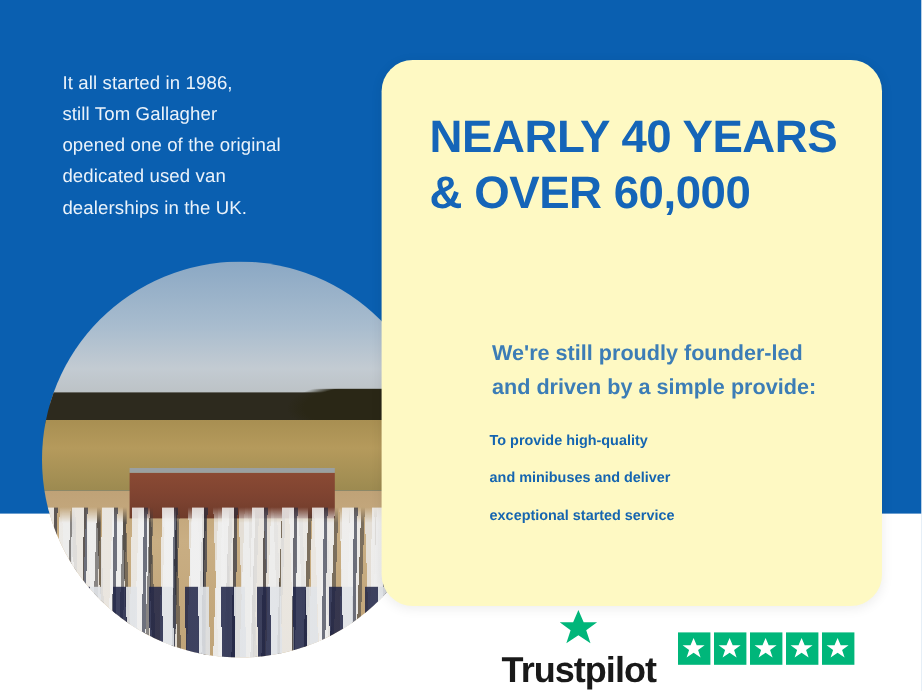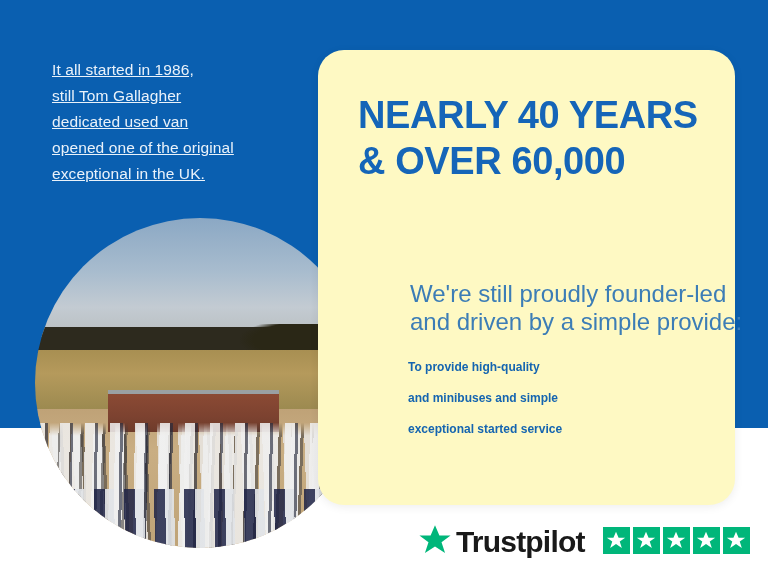--- a/index.html
+++ b/index.html
@@ -30,21 +30,21 @@
   .intro-text {
     position:absolute;
     left:52px; top:57px;
     width:250px;
     color:#EAF2FA;
     font-size:15.5px;
     line-height:26px;
     letter-spacing:0.1px;
     font-weight:400;
   }
-  .intro-text .ln { display:block; white-space:nowrap;text-decoration:underline; }
+  .intro-text .ln { display:block; white-space:nowrap; }
 
   
   .photo-circle {
     position:absolute;
     left:35px; top:218px;
     width:330px; height:330px;
     border-radius:50%;
     overflow:hidden;
   }
   .photo-circle .sky {
@@ -123,23 +123,23 @@
     line-height:46px;
     letter-spacing:-0.4px;
   }
   .headline .ln { display:block; white-space:nowrap; }
 
   .sub-text {
     position:absolute;
     left:92px; top:230px;
     width:320px;
     color:#3C7DB6;
-    font-size:24px;
+    font-size:18px;
     line-height:28px;
-    font-weight:400;
+    font-weight:700;
   }
   .sub-text .ln { display:block; white-space:nowrap; }
 
   .mission-text {
     position:absolute;
     left:90px; top:302px;
     width:330px;
     color:#1565B0;
     font-size:12px;
     line-height:31px;
@@ -150,22 +150,23 @@
   
   .trustpilot {
     position:absolute;
     left:418px; top:518px;
     height:44px;
     display:flex;
     align-items:center;
   }
   .tp-logo {
     display:flex;
-    align-items:flex-end;
+    align-items:center;
     gap:4px;
+    flex-direction:column;
   }
   .tp-star-glyph { display:block; }
   .tp-word {
     font-size:30px;
     font-weight:bold;
     color:#191919;
     letter-spacing:-0.8px;
     line-height:30px;
   }
   .tp-stars {
@@ -184,23 +185,23 @@
 </head>
 <body>
 
 <div id="banner">
 
   <div class="blue-band"></div>
 
   <div class="intro-text">
     <span class="ln">It all started in 1986,</span>
     <span class="ln">still Tom Gallagher</span>
+    <span class="ln">opened one of the original</span>
     <span class="ln">dedicated used van</span>
-    <span class="ln">opened one of the original</span>
-    <span class="ln">exceptional in the UK.</span>
+    <span class="ln">dealerships in the UK.</span>
   </div>
 
   <div class="photo-circle">
     <div class="sky"></div>
     <div class="treeline"></div>
     <div class="field"></div>
     <div class="lot"></div>
     <div class="building"></div>
     <div class="vans"></div>
     <div class="vans2"></div>
@@ -214,21 +215,21 @@
       <span class="ln">&amp; OVER 60,000</span>
     </div>
 
     <div class="sub-text">
       <span class="ln">We're still proudly founder-led</span>
       <span class="ln">and driven by a simple provide:</span>
     </div>
 
     <div class="mission-text">
       <span class="ln">To provide high-quality</span>
-      <span class="ln">and minibuses and simple</span>
+      <span class="ln">and minibuses and deliver</span>
       <span class="ln">exceptional started service</span>
     </div>
 
   </div>
 
   <div class="trustpilot">
     <div class="tp-logo">
       <svg class="tp-star-glyph" width="34" height="34" viewBox="0 0 24 24">
         <polygon points="12,1.6 15.1,8.9 23,8.9 16.6,13.6 19.1,21.2 12,16.5 4.9,21.2 7.4,13.6 1,8.9 8.9,8.9" fill="#00B67A"></polygon>
       </svg>

